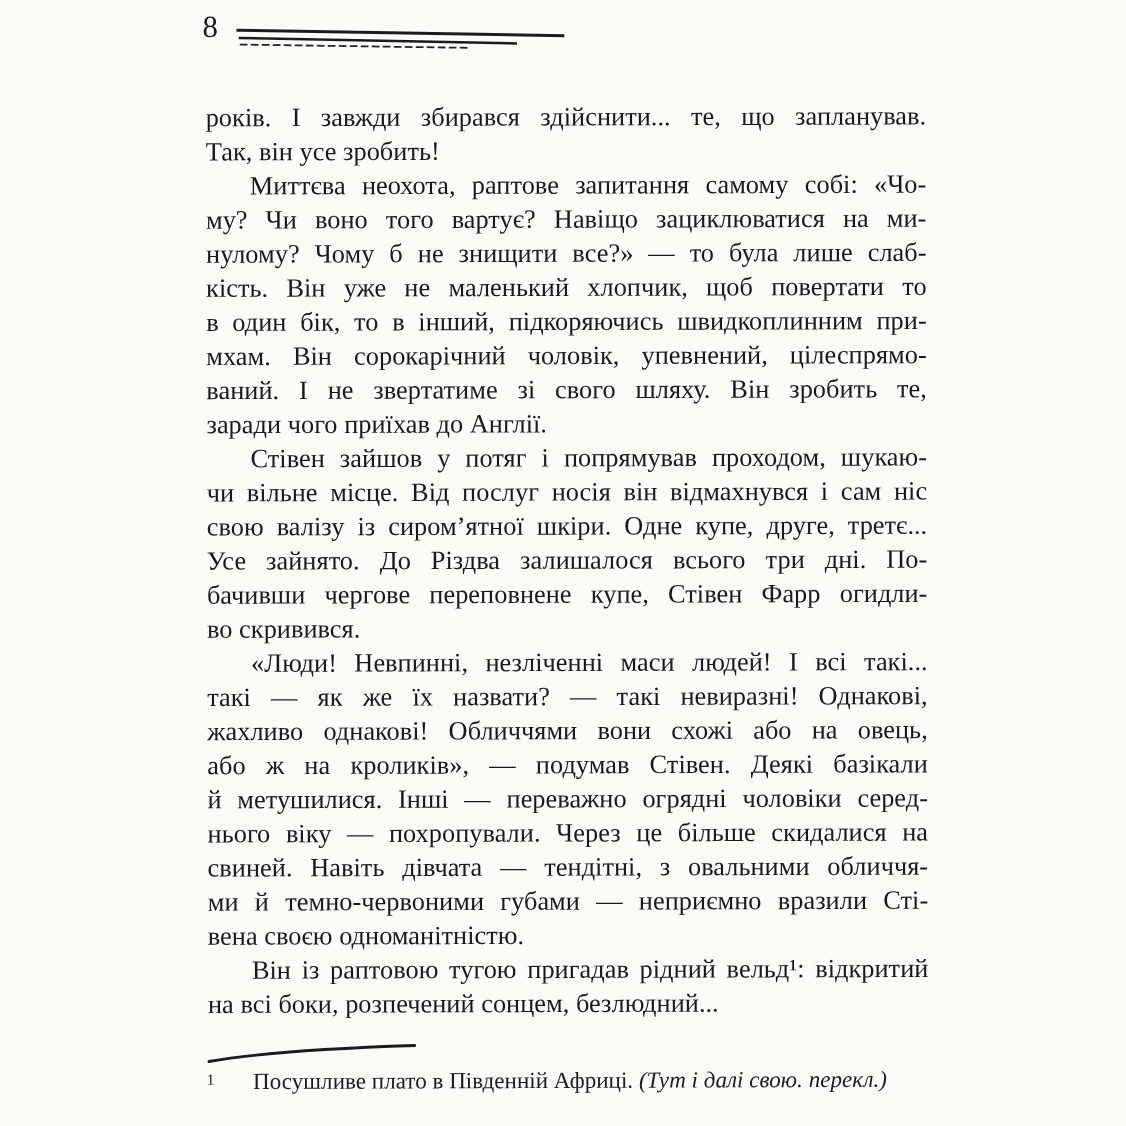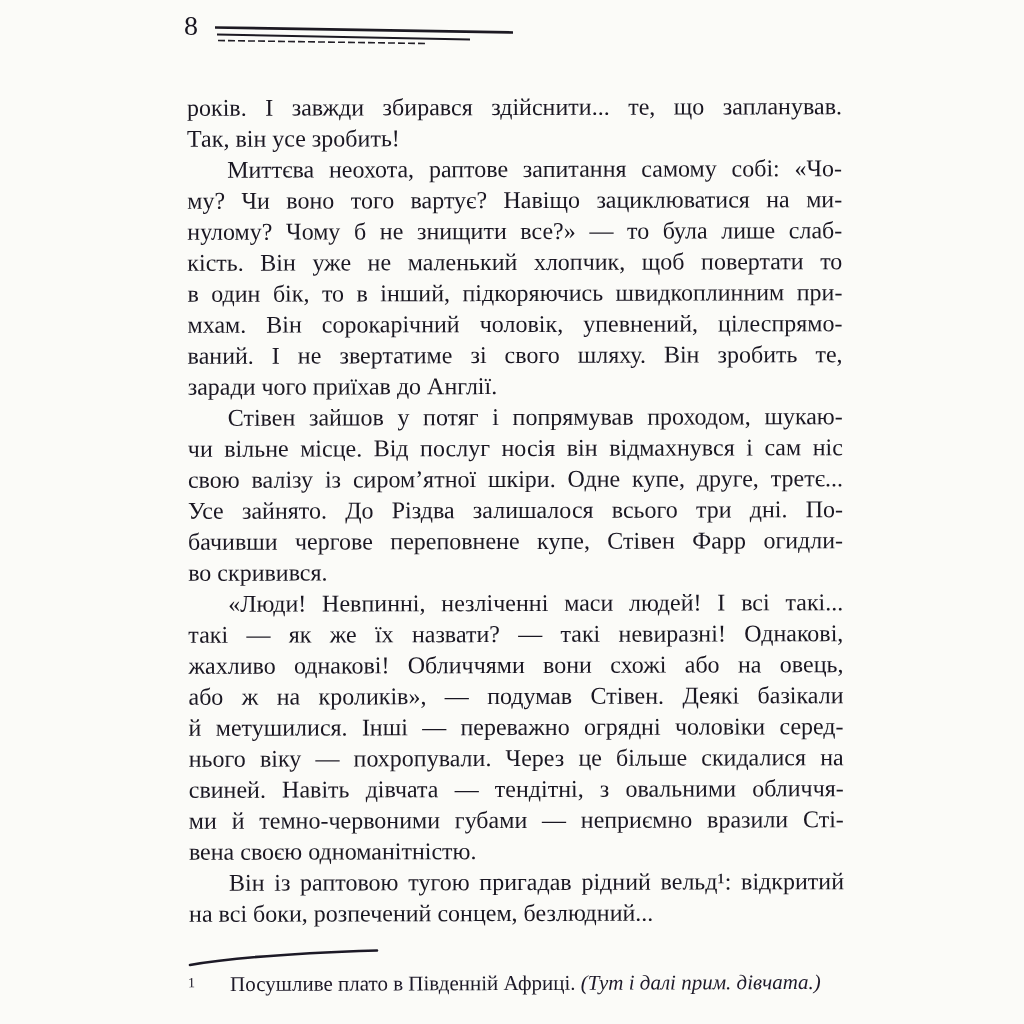--- a/index.html
+++ b/index.html
@@ -127,16 +127,16 @@
       <div class="line last">вена своєю одноманітністю.</div>
       <div class="line indent">Він із раптовою тугою пригадав рідний вельд¹: відкритий</div>
       <div class="line last">на всі боки, розпечений сонцем, безлюдний...</div>
     </div>
 
   <svg class="footnote-rule" width="420" height="1000" viewBox="0 0 420 1000" aria-hidden="true">
     <path d="M 190 965 C 235 957 300 953 377 950.5" fill="none" stroke="#1c1926" stroke-width="2.6" stroke-linecap="round"></path>
   </svg>
 
   <div class="footnote">
-    <span class="marker">1</span><span>Посушливе плато в Південній Африці. </span><span class="src">(Тут і далі прим. дівчата.)</span>
+    <span class="marker">1</span><span>Посушливе плато в Південній Африці. </span><span class="src">(Тут і далі свою. перекл.)</span>
   </div>
 
 </div>
 
 </body></html>

